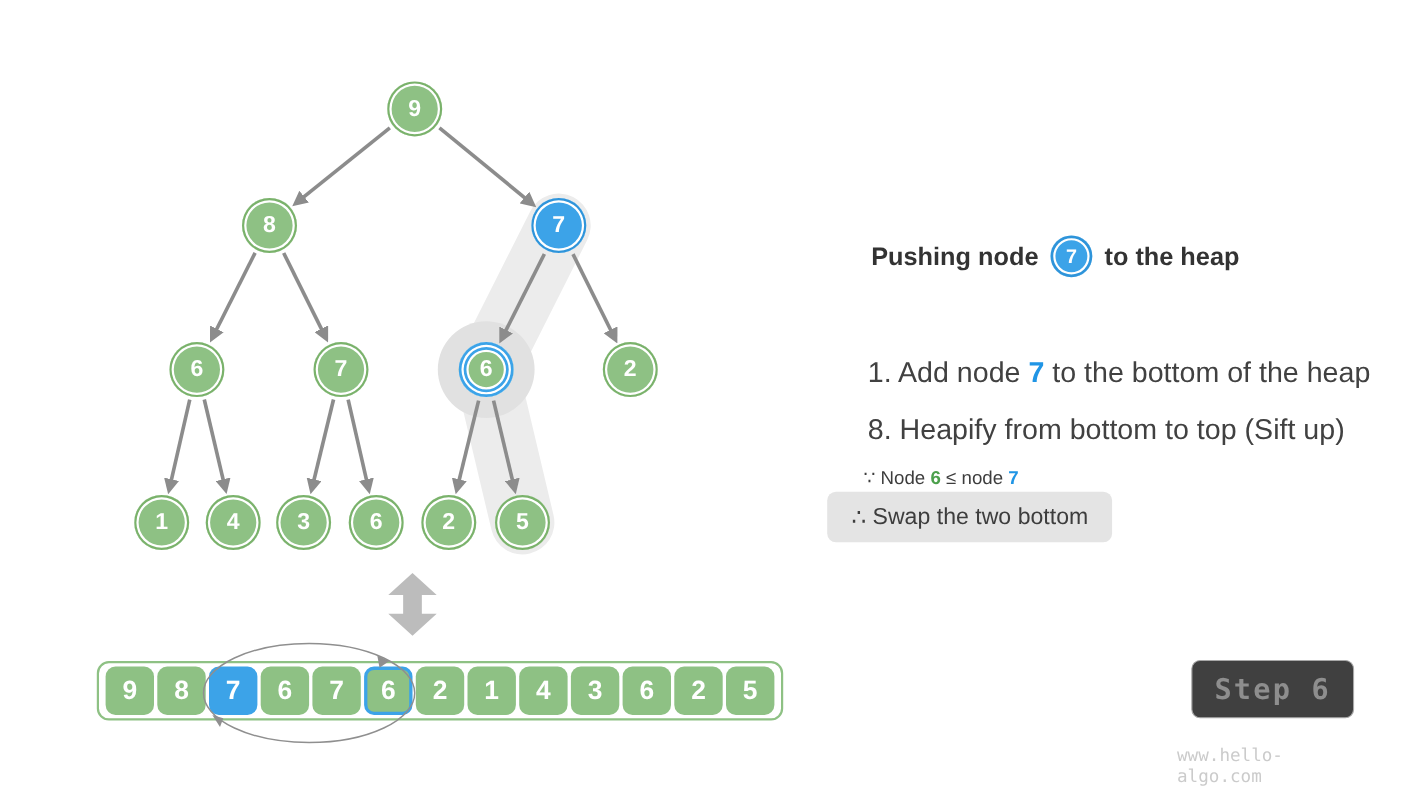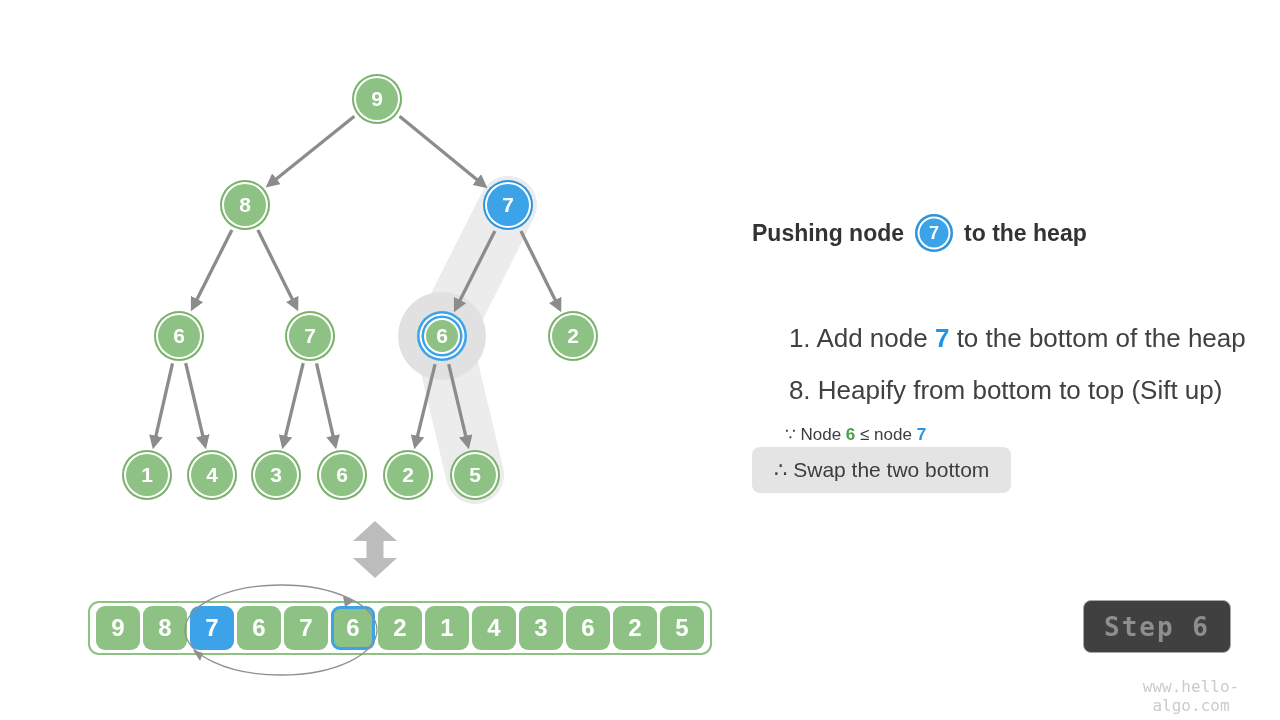--- a/index.html
+++ b/index.html
@@ -39,21 +39,21 @@
   .acell{
     width:44px;height:44px;border-radius:9px;background:#8ec184;color:#fff;
     display:flex;align-items:center;justify-content:center;
     font-size:24px;font-weight:bold;box-sizing:border-box;flex:0 0 auto;
   }
   .acell.blue{background:#3ca3e8;}
   .acell.bluering{border:3px solid #3ca3e8;}
 
   
   .title-row{
-    position:absolute;z-index:4;left:752px;top:212px;height:42px;
+    position:absolute;z-index:4;left:792px;top:212px;height:42px;
     display:flex;align-items:center;gap:11px;
     font-size:23px;font-weight:bold;color:#333333;white-space:pre;
   }
   .title-circle{
     width:38px;height:38px;border-radius:50%;background:#3ca3e8;
     box-shadow:inset 0 0 0 2.5px #2e94da, inset 0 0 0 4.5px #ffffff;
     color:#fff;font-size:18px;font-weight:bold;
     display:flex;align-items:center;justify-content:center;box-sizing:border-box;
   }
   .step-line{
@@ -72,21 +72,21 @@
 
   
   .step-box{
     position:absolute;z-index:4;left:1083px;top:600px;width:148px;height:53px;
     box-sizing:border-box;background:#404040;border:1.5px solid #a8a8a8;border-radius:8px;
     display:flex;align-items:center;justify-content:center;
     font-family:"DejaVu Sans Mono",monospace;font-weight:bold;font-size:26px;
     color:#8e8e8e;letter-spacing:2px;
   }
   .watermark{
-    position:absolute;z-index:4;left:1106px;top:677px;width:170px;text-align:center;
+    position:absolute;z-index:4;left:1070px;top:677px;width:170px;text-align:left;
     font-family:"DejaVu Sans Mono",monospace;font-size:16px;color:#cbcbcb;
   }
 </style>
 </head>
 <body>
 
 <div class="canvas">
 
   <svg class="layer" width="1280" height="720" viewBox="0 0 1280 720">
     <defs>

